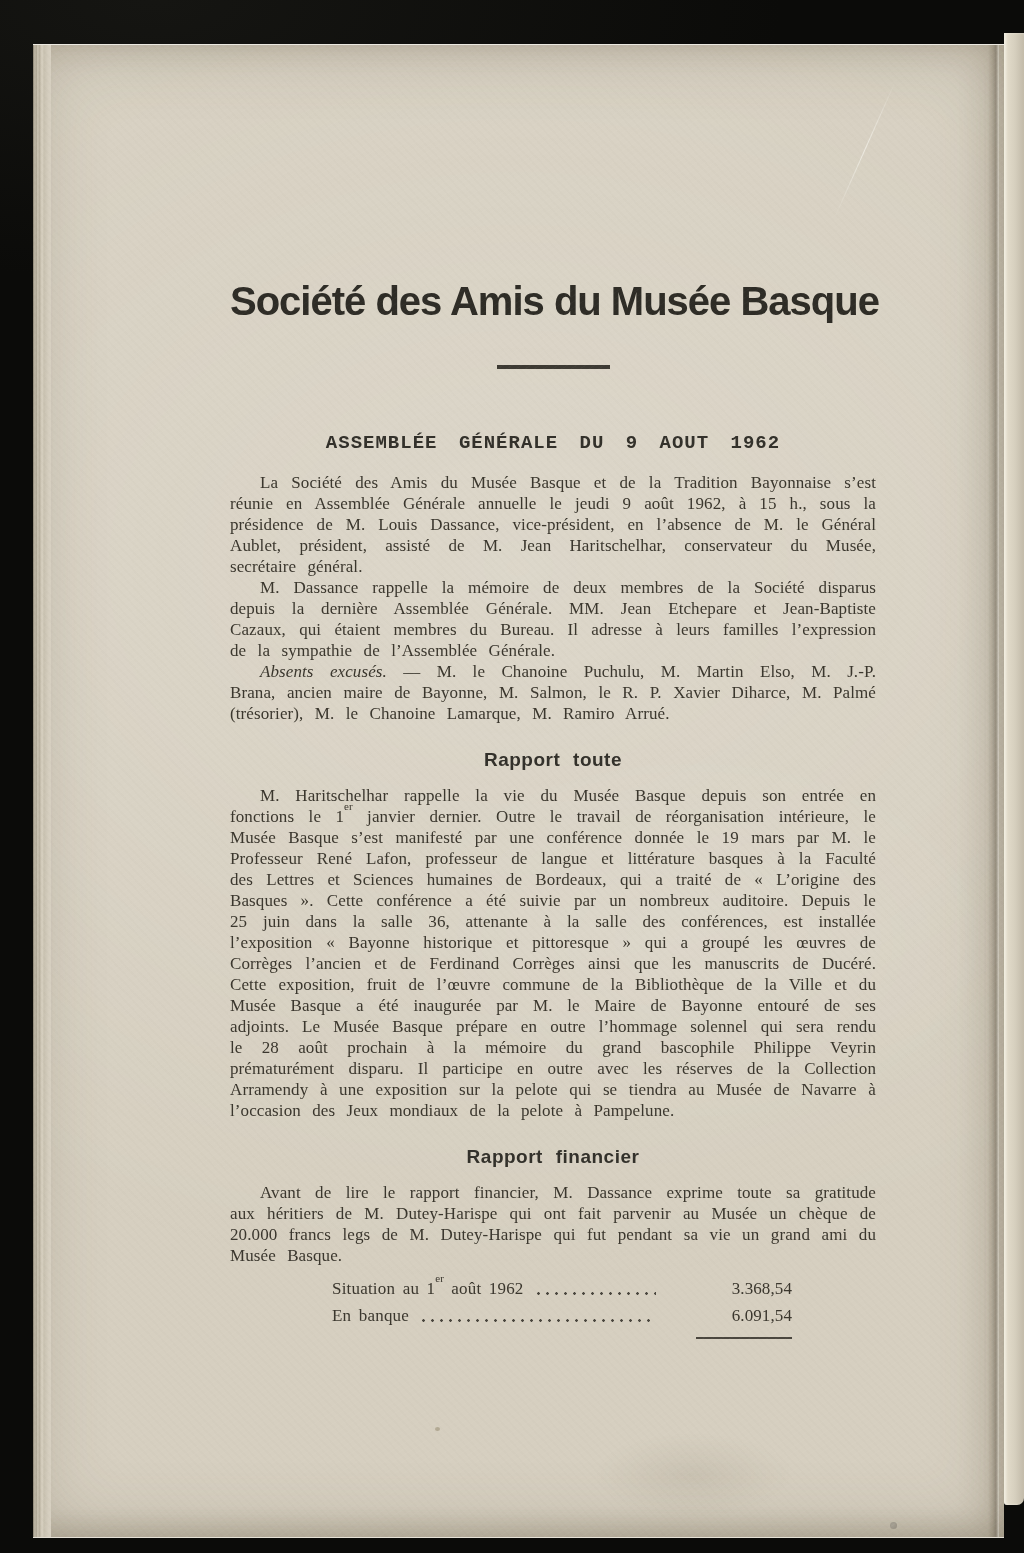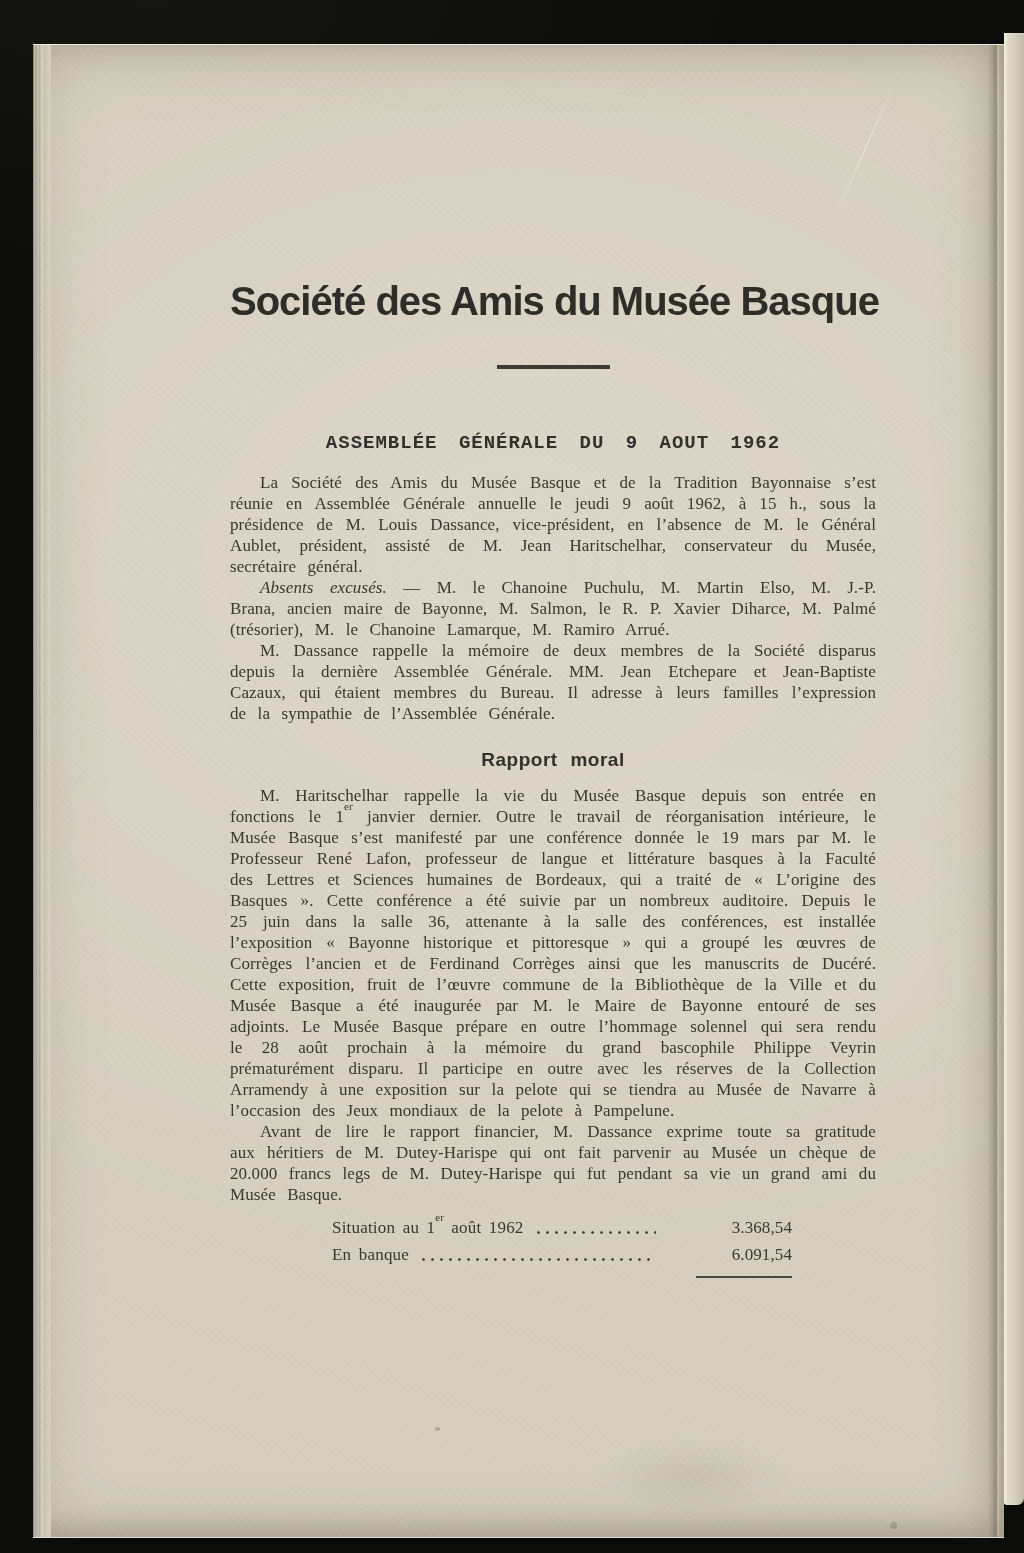--- a/index.html
+++ b/index.html
@@ -126,28 +126,29 @@
 
     <h1 class="title">Société des Amis du Musée Basque</h1>
     <div class="title-rule"></div>
 
     <div class="content">
 
       <h2 class="meeting-heading">ASSEMBLÉE GÉNÉRALE DU 9 AOUT 1962</h2>
 
       <p>La Société des Amis du Musée Basque et de la Tradition Bayonnaise s’est réunie en Assemblée Générale annuelle le jeudi 9 août 1962, à 15 h., sous la présidence de M. Louis Dassance, vice-président, en l’absence de M. le Général Aublet, président, assisté de M. Jean Haritschelhar, conservateur du Musée, secrétaire général.</p>
 
+      <p>M. Dassance rappelle la mémoire de deux membres de la Société disparus depuis la dernière Assemblée Générale. MM. Jean Etchepare et Jean-Baptiste Cazaux, qui étaient membres du Bureau. Il adresse à leurs familles l’expression de la sympathie de l’Assemblée Générale.</p>
+
       <p><span class="lead-italic">Absents excusés.</span><span> — M. le Chanoine Puchulu, M. Martin Elso, M. J.-P. Brana, ancien maire de Bayonne, M. Salmon, le R. P. Xavier Diharce, M. Palmé (trésorier), M. le Chanoine Lamarque, M. Ramiro Arrué.</span></p>
 
-      <p>M. Dassance rappelle la mémoire de deux membres de la Société disparus depuis la dernière Assemblée Générale. MM. Jean Etchepare et Jean-Baptiste Cazaux, qui étaient membres du Bureau. Il adresse à leurs familles l’expression de la sympathie de l’Assemblée Générale.</p>
-
-      <h3 class="section-heading">Rapport moral</h3>
+      <h3 class="section-heading">Rapport toute</h3>
 
       <p><span>M. Haritschelhar rappelle la vie du Musée Basque depuis son entrée en fonctions le 1</span><sup class="sup">er</sup><span> janvier dernier. Outre le travail de réorganisation intérieure, le Musée Basque s’est manifesté par une conférence donnée le 19 mars par M. le Professeur René Lafon, professeur de langue et littérature basques à la Faculté des Lettres et Sciences humaines de Bordeaux, qui a traité de « L’origine des Basques ». Cette conférence a été suivie par un nombreux auditoire. Depuis le 25 juin dans la salle 36, attenante à la salle des conférences, est installée l’exposition « Bayonne historique et pittoresque » qui a groupé les œuvres de Corrèges l’ancien et de Ferdinand Corrèges ainsi que les manuscrits de Ducéré. Cette exposition, fruit de l’œuvre commune de la Bibliothèque de la Ville et du Musée Basque a été inaugurée par M. le Maire de Bayonne entouré de ses adjoints. Le Musée Basque prépare en outre l’hommage solennel qui sera rendu le 28 août prochain à la mémoire du grand bascophile Philippe Veyrin prématurément disparu. Il participe en outre avec les réserves de la Collection Arramendy à une exposition sur la pelote qui se tiendra au Musée de Navarre à l’occasion des Jeux mondiaux de la pelote à Pampelune.</span></p>
 
+      <h3 class="section-heading">Rapport financier</h3>
 
       <p>Avant de lire le rapport financier, M. Dassance exprime toute sa gratitude aux héritiers de M. Dutey-Harispe qui ont fait parvenir au Musée un chèque de 20.000 francs legs de M. Dutey-Harispe qui fut pendant sa vie un grand ami du Musée Basque.</p>
 
       <div class="fin-table">
 
         <div class="fin-row">
           <span class="fin-label"><span>Situation au 1</span><sup class="sup">er</sup><span> août 1962</span></span>
           <span class="dot-leader"></span>
           <span class="fin-value">3.368,54</span>
         </div>

